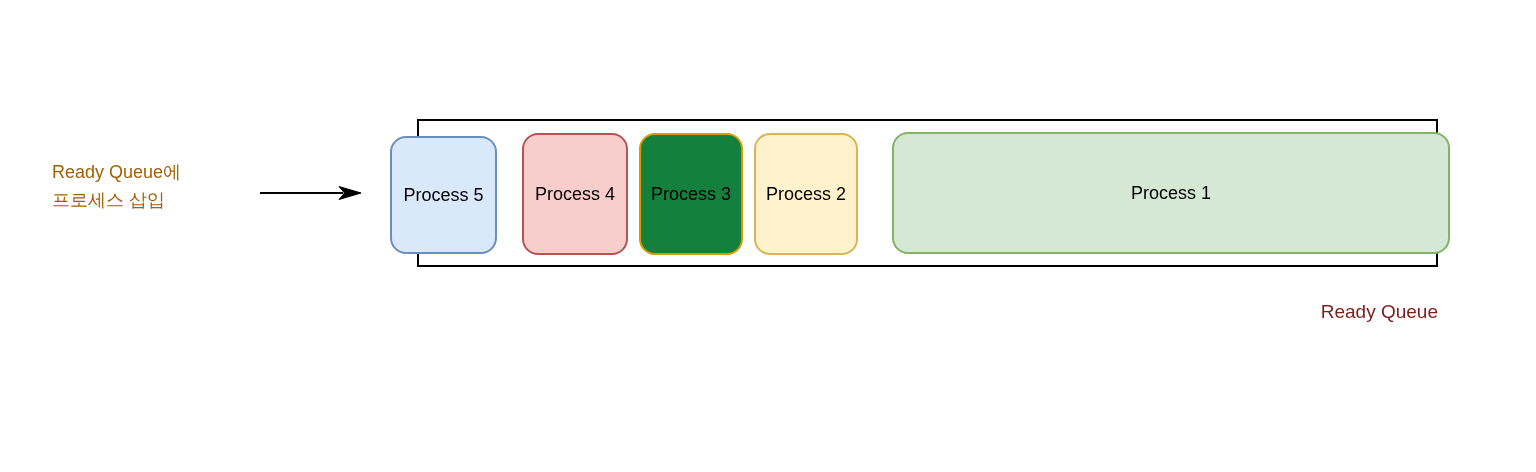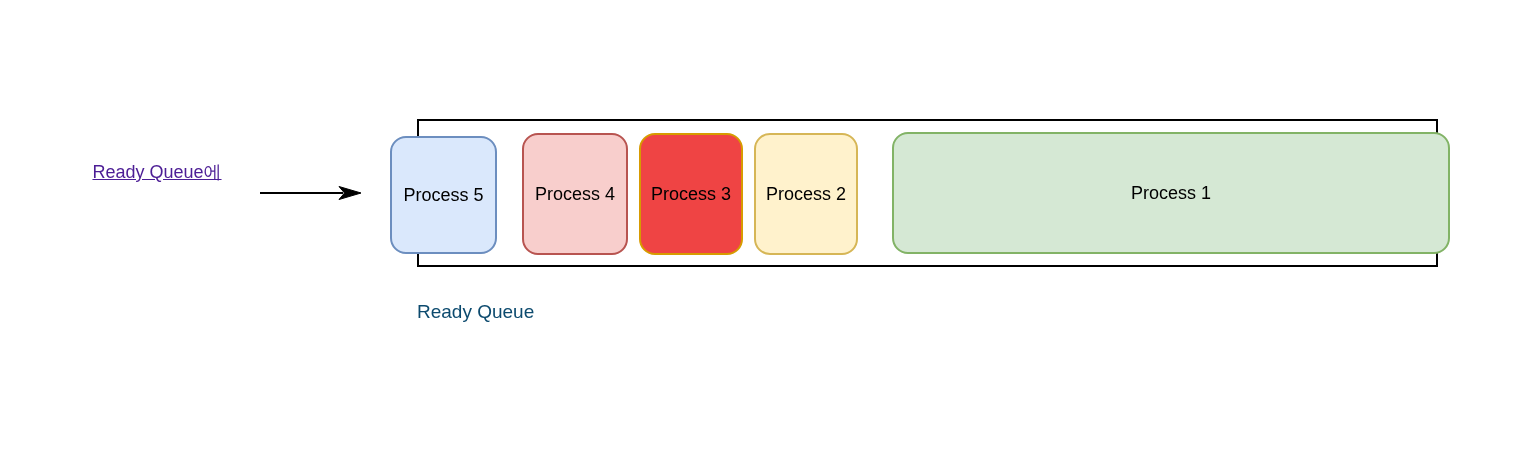--- a/index.html
+++ b/index.html
@@ -13,26 +13,25 @@
     width: 1536px;
     height: 472px;
     background: #ffffff;
     overflow: hidden;
   }
   .annotation {
     position: absolute;
     left: 52px;
     top: 158px;
     width: 210px;
-    text-align: center;
+    text-align: left;
     font-size: 18px;
     line-height: 28px;
-    color: #4c1d95;
+    color: #a16207;
     white-space: nowrap;
-    text-decoration: underline;
   }
   .arrow-svg {
     position: absolute;
     left: 255px;
     top: 180px;
     width: 112px;
     height: 26px;
   }
   .queue-container {
     position: absolute;
@@ -61,49 +60,50 @@
   .p5 { left: 390px; top: 136px; width: 107px; height: 118px; }
   .p4 { left: 522px; top: 133px; width: 106px; height: 122px; align-items: center; }
   .p3 { left: 639px; top: 133px; width: 104px; height: 122px; }
   .p2 { left: 754px; top: 133px; width: 104px; height: 122px; }
   .p1 { left: 871px; top: 132px; width: 558px; height: 122px; }
   .queue-caption {
     position: absolute;
     left: 417px;
     top: 300px;
     width: 1021px;
-    text-align: left;
+    text-align: right;
     font-size: 19px;
     line-height: 24px;
-    color: #0c4a6e;
+    color: #7f1d1d;
   }
 </style>
 </head>
 <body>
 
 <div class="canvas">
 
   <div class="annotation">
     <div>Ready Queue에</div>
+    <div>프로세스 삽입</div>
   </div>
 
   <svg class="arrow-svg" viewBox="0 0 112 26">
     <line x1="5" y1="13" x2="88" y2="13" stroke="#000000" stroke-width="2"></line>
     <path d="M 106 13 L 84 6.5 L 89.5 13 L 84 19.5 Z" fill="#000000" stroke="#000000"></path>
   </svg>
 
   <div class="queue-container" style="border-color: rgb(0, 0, 0);"></div>
 
   <div class="process p5" style="background: rgb(218, 232, 252); border-color: rgb(108, 142, 191);">
     <span>Process 5</span>
   </div>
   <div class="process p4" style="background: rgb(248, 206, 204); border-color: rgb(184, 84, 80);">
     <span>Process 4</span>
   </div>
-  <div class="process p3" style="background: #ef4444; border-color: rgb(215, 155, 0); text-align: right;">
+  <div class="process p3" style="background: #15803d; border-color: rgb(215, 155, 0); text-align: right;">
     <span>Process 3</span>
   </div>
   <div class="process p2" style="background: rgb(255, 242, 204); border-color: rgb(214, 182, 86);">
     <span>Process 2</span>
   </div>
   <div class="process p1" style="background: rgb(213, 232, 212); border-color: rgb(130, 179, 102); margin-left: 21px;">
     <span>Process 1</span>
   </div>
 
   <div class="queue-caption">Ready Queue</div>

